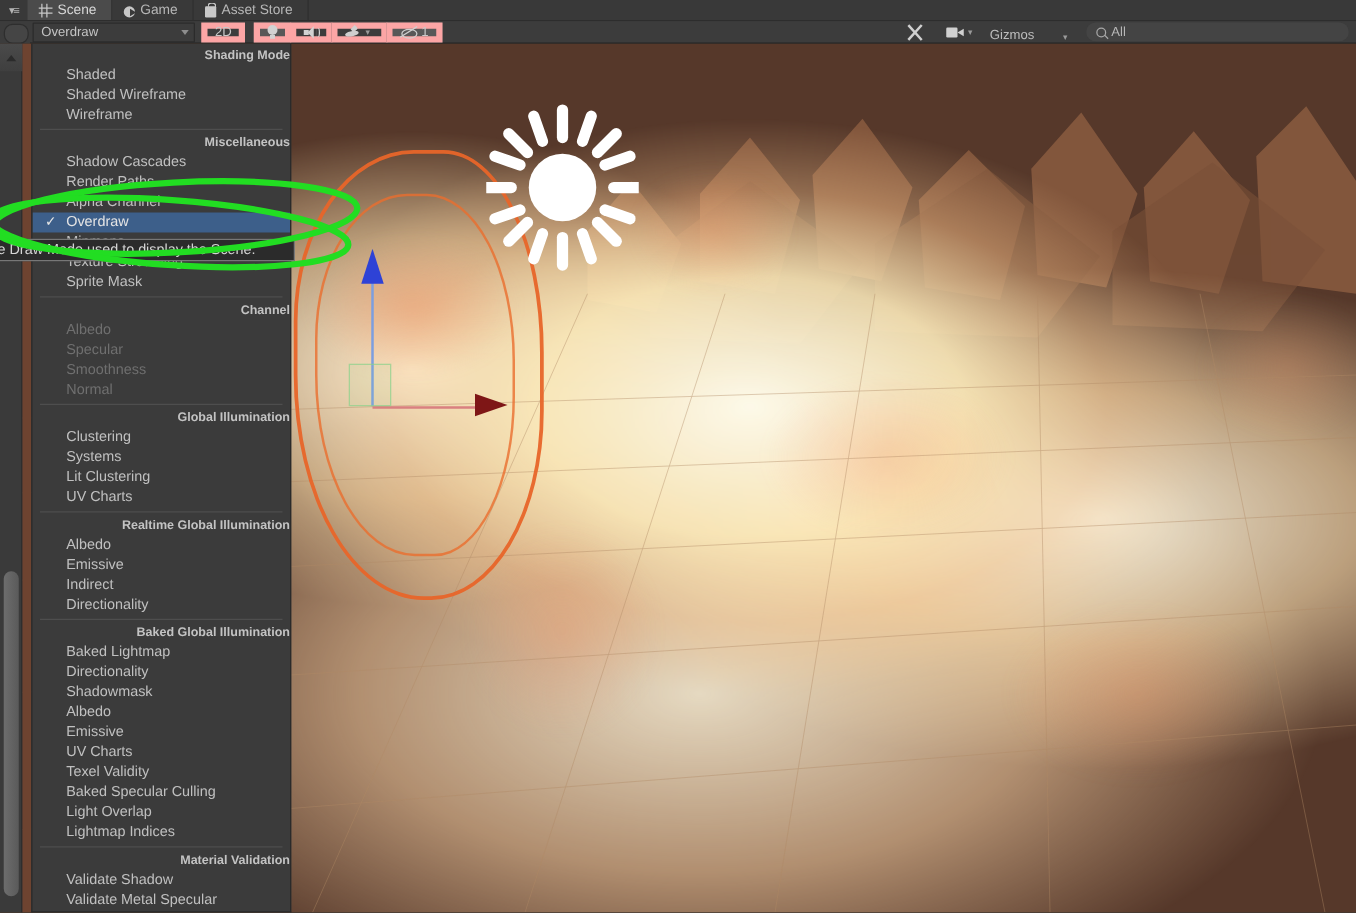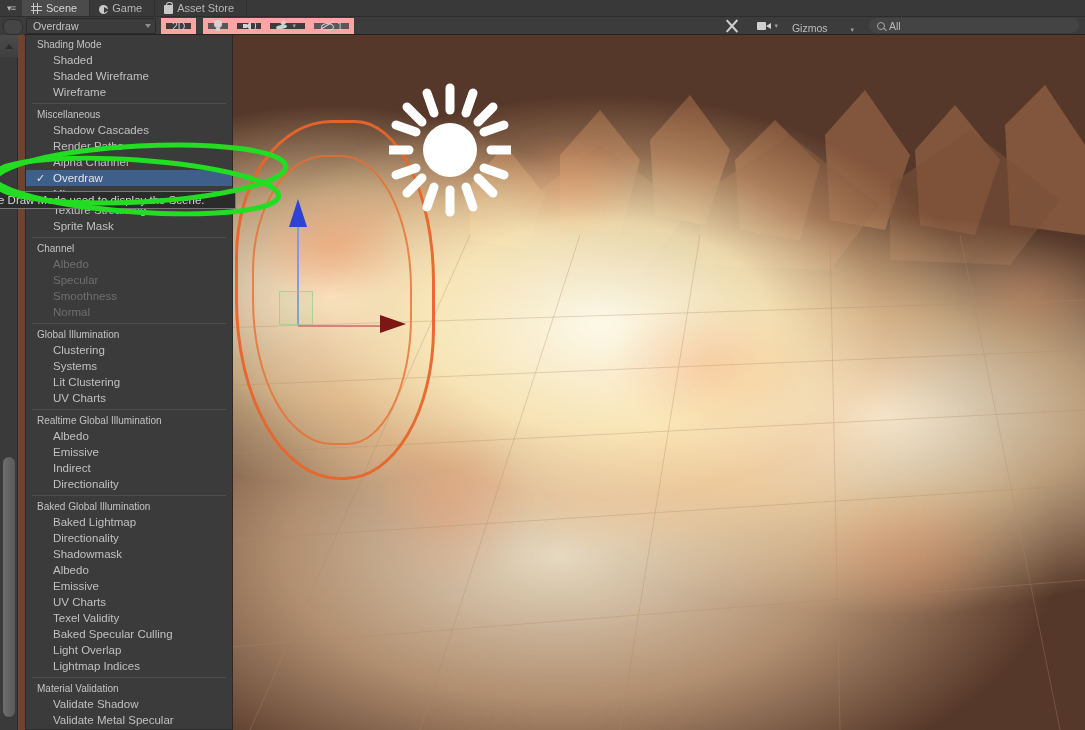--- a/index.html
+++ b/index.html
@@ -213,22 +213,22 @@
   .menu {
     position: absolute; left: 25px; top: 35px; width: 208px; height: 695px;
     background: #3b3b3b;
     border: 1px solid #2a2a2a;
     border-top: none;
     overflow: hidden;
     font-size: 11px;
     padding-top: 2px;
   }
   .m-head {
-    color: #c3c3c3; font-size: 10px; font-weight: normal;
-    padding: 2px 0 2px 11px; height: 15px; line-height: 12px;
+    color: #c3c3c3; font-size: 10px; font-weight: bold;
+    padding: 2px 0 2px 27px; height: 15px; line-height: 12px; text-align: right;
   }
   .m-item {
     color: #c0c0c0; height: 16px; line-height: 16px;
     padding-left: 27px; position: relative; font-size: 11.5px;
   }
   .m-item.disabled { color: #6f6f6f; }
   .m-item.checked {
     background: #3d5f8a; color: #e4e4e4;
   }
   .m-item.checked::before {

